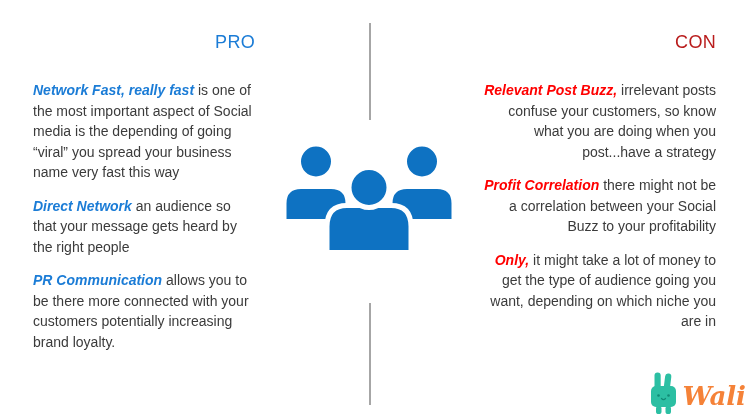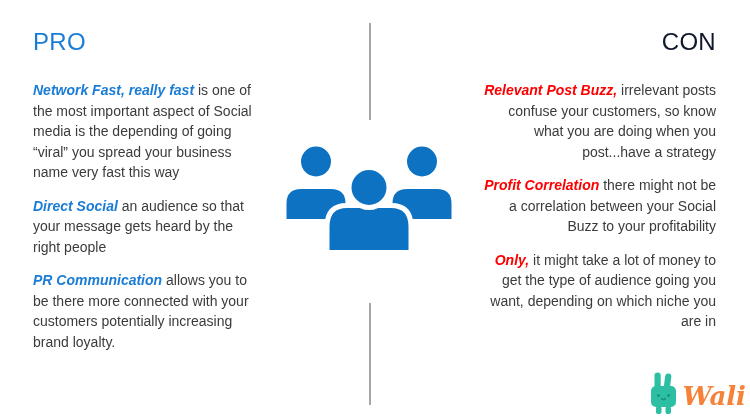--- a/index.html
+++ b/index.html
@@ -8,23 +8,23 @@
     width: 750px;
     height: 419px;
     background: #ffffff;
     overflow: hidden;
     font-family: "Liberation Sans", sans-serif;
     color: #3b3b3b;
   }
   .col { position: absolute; top: 30px; }
   .col.left  { left: 33px;  width: 222px; text-align: left; }
   .col.right { right: 34px; width: 240px; text-align: right; }
-  .title { font-size: 24px; line-height: 24px; letter-spacing: 0.3px; }
+  .title { font-size: 18px; line-height: 24px; letter-spacing: 0.3px; text-align: right; }
   .title.pro { color: #1b7cd6; }
-  .title.con { color: #0f172a; }
+  .title.con { color: #b91c1c; }
   .body-block { margin-top: 26px; }
   .para {
     margin: 0 0 13px 0;
     font-size: 14px;
     line-height: 20.5px;
     color: #3b3b3b;
   }
   .hl { font-weight: bold; font-style: italic; }
   .hl.blue { color: #1b7cd6; }
   .hl.red  { color: #ff0000; }
@@ -64,21 +64,21 @@
 </style>
 </head>
 <body>
 
 <div class="slide">
 
   <div class="col left">
     <div class="title pro">PRO</div>
     <div class="body-block">
       <p class="para"><span class="hl blue">Network Fast, really fast</span><span> is one of the most important aspect of Social media is the depending of going “viral” you spread your business name very fast this way</span></p>
-      <p class="para"><span class="hl blue">Direct Social</span><span> an audience so that your message gets heard by the right people</span></p>
+      <p class="para"><span class="hl blue">Direct Network</span><span> an audience so that your message gets heard by the right people</span></p>
       <p class="para"><span class="hl blue">PR Communication</span><span> allows you to be there more connected with your customers potentially increasing brand loyalty.</span></p>
     </div>
   </div>
 
   <div class="col right">
     <div class="title con">CON</div>
     <div class="body-block">
       <p class="para"><span class="hl red">Relevant Post Buzz,</span><span> irrelevant posts confuse your customers, so know what you are doing when you post...have a strategy</span></p>
       <p class="para"><span class="hl red">Profit Correlation</span><span> there might not be a correlation between your Social Buzz to your profitability</span></p>
       <p class="para"><span class="hl red">Only,</span><span> it might take a lot of money to get the type of audience going you want, depending on which niche you are in</span></p>

